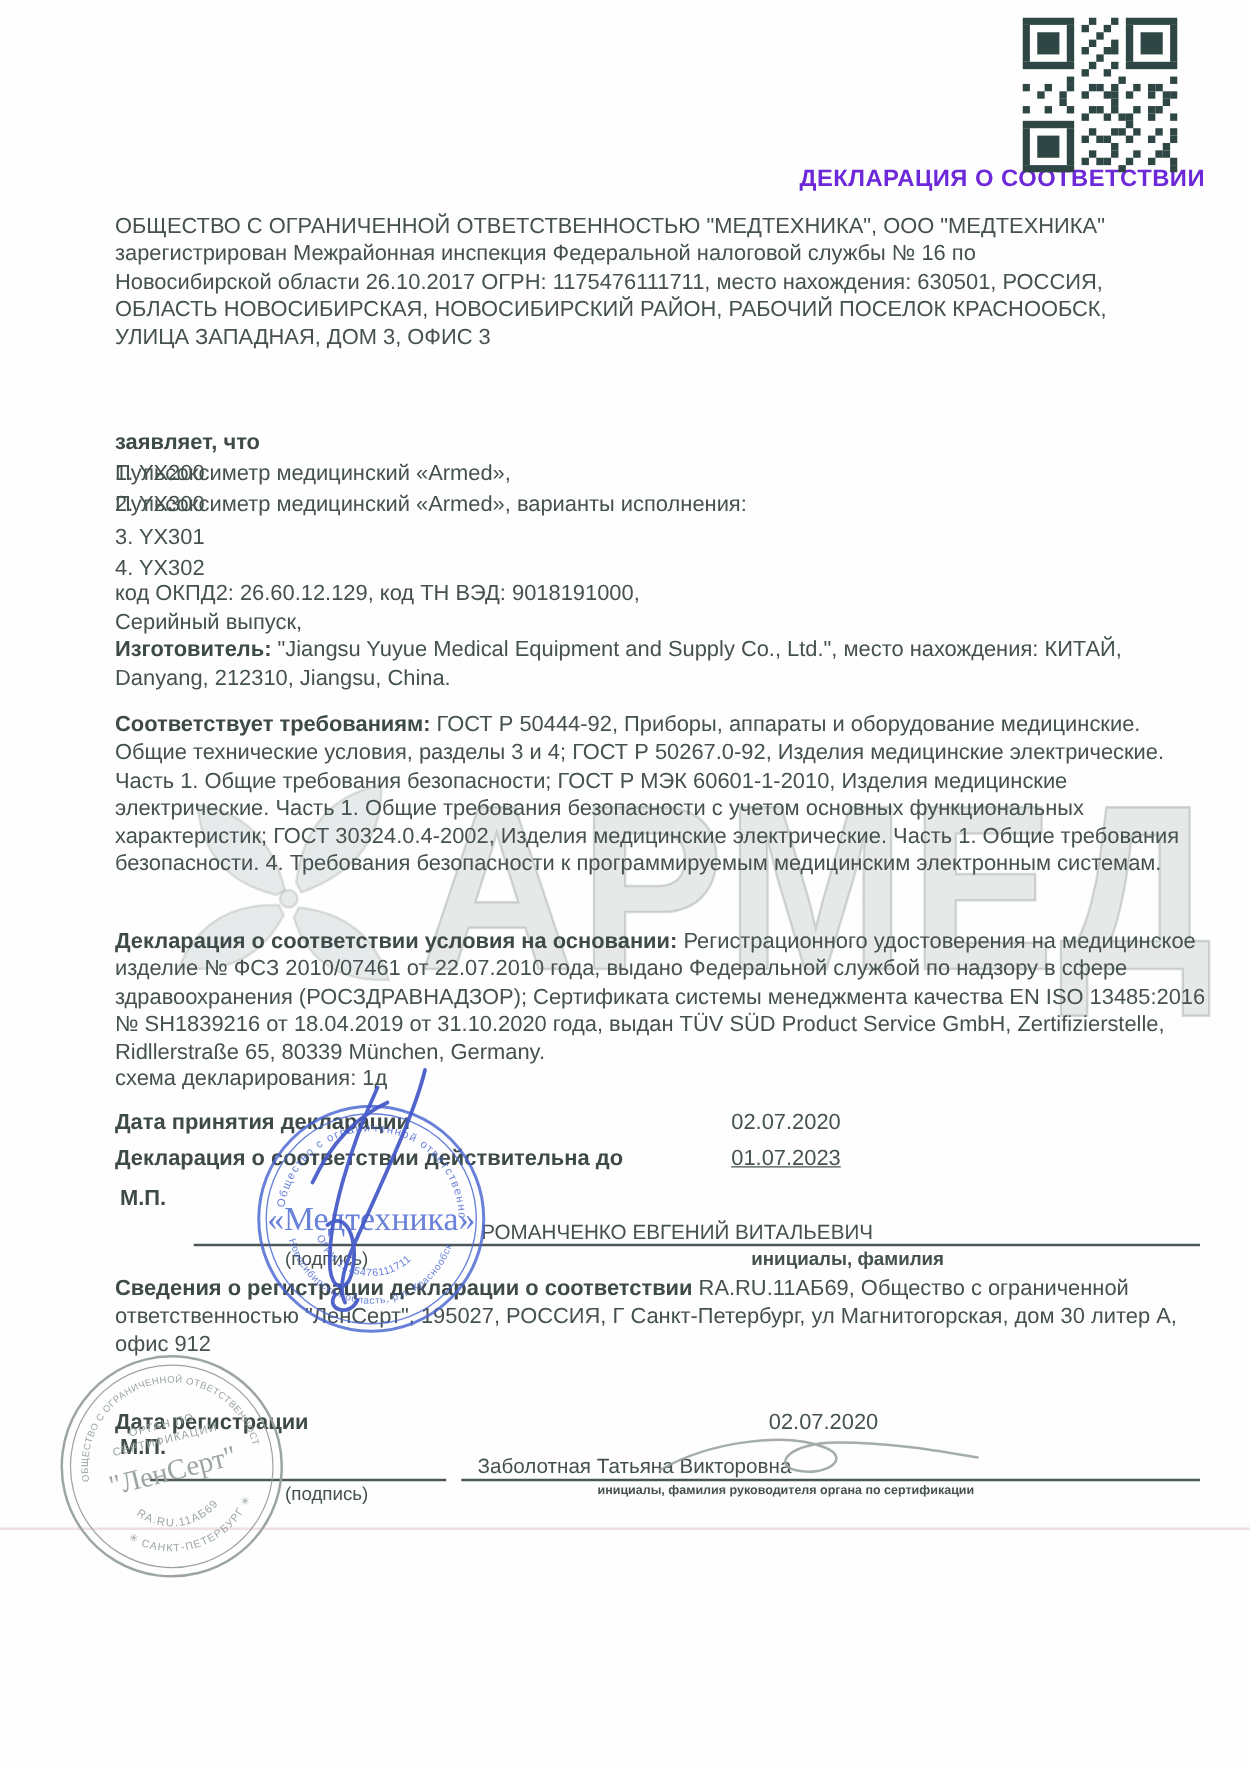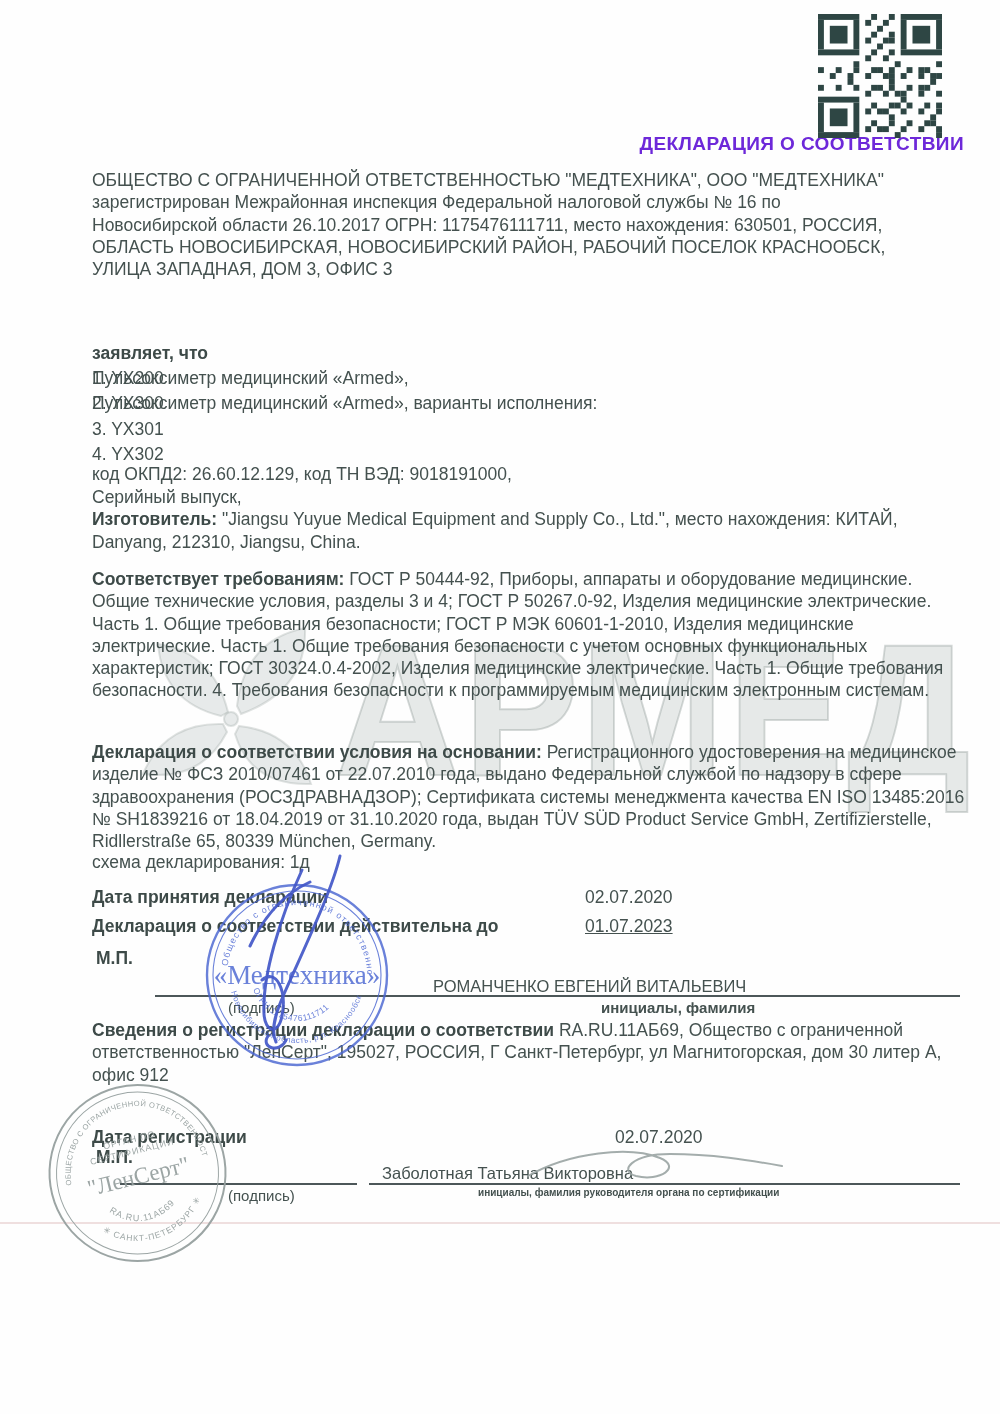--- a/index.html
+++ b/index.html
@@ -194,21 +194,21 @@
     <span class="row-label">Дата принятия декларации</span>
     <span class="abs" style="left:493px; top:0;">02.07.2020</span>
   </div>
   <div class="abs txt" style="left:92px; top:915px; width:880px;">
     <span class="row-label">Декларация о соответствии действительна до</span>
     <span class="abs" style="left:493px; top:0;text-decoration:underline;">01.07.2023</span>
   </div>
 
   <div class="abs txt row-label" style="left:96px; top:947px;">М.П.</div>
 
-  <div class="abs txt" style="left:385px; top:975px; font-size:16.5px; z-index:2;padding-left:48px;">РОМАНЧЕНКО ЕВГЕНИЙ ВИТАЛЬЕВИЧ</div>
+  <div class="abs txt" style="left:385px; top:975px; font-size:16.5px; z-index:2;">РОМАНЧЕНКО ЕВГЕНИЙ ВИТАЛЬЕВИЧ</div>
   <div class="abs rule" style="left:155px; top:995px; width:805px;"></div>
   <div class="abs caption" style="left:228px; top:999px;">(подпись)</div>
   <div class="abs caption b" style="left:601px; top:999px;">инициалы, фамилия</div>
 
   <div class="abs txt" style="left:92px; top:1019px; width:880px;">
     <b class="lead">Сведения о регистрации декларации о соответствии</b>
     <span>RA.RU.11АБ69, Общество с ограниченной ответственностью "ЛенСерт", 195027, РОССИЯ, Г Санкт-Петербург, ул Магнитогорская, дом 30 литер А, офис 912</span>
   </div>
 
   <div class="abs txt" style="left:92px; top:1126px; width:880px;">

